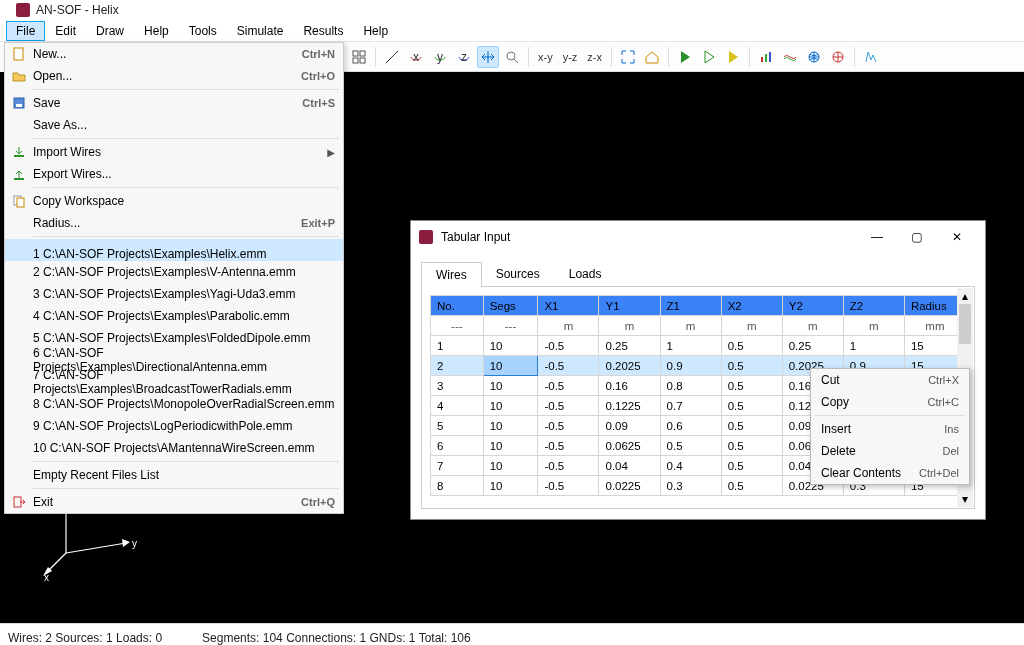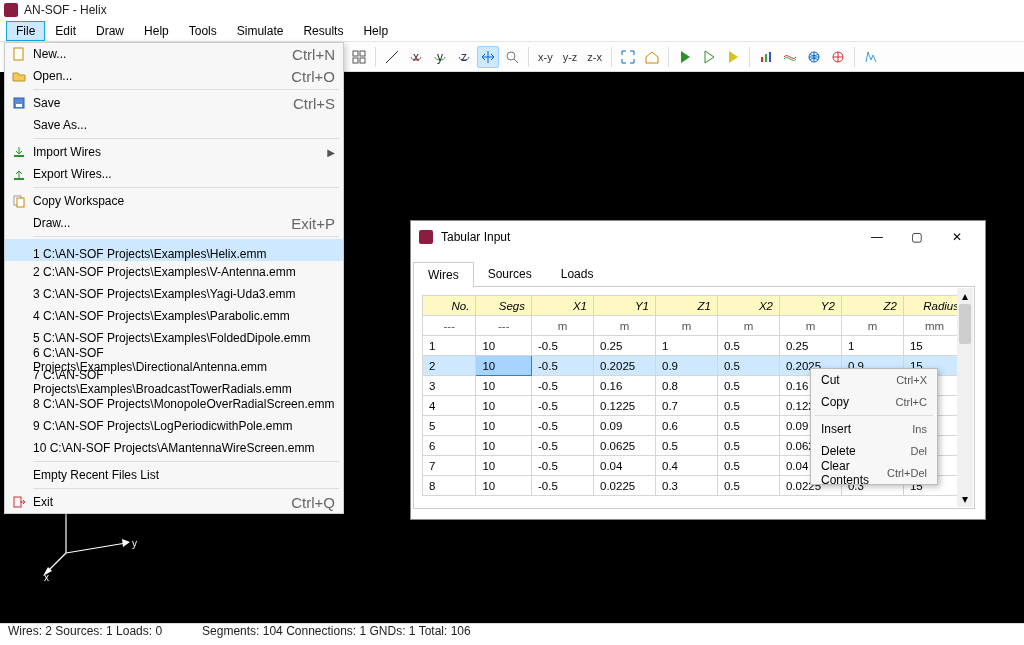--- a/index.html
+++ b/index.html
@@ -1,18 +1,18 @@
 <!DOCTYPE html>
 <html><head>
 <meta charset="utf-8">
 <style>
   * { box-sizing: border-box; font-family: "Segoe UI", Tahoma, sans-serif; font-size: 12px; margin: 0; padding: 0; }
   body { width: 1024px; height: 645px; overflow: hidden; background: #fff; position: relative; }
 
-  .titlebar { height: 20px; display: flex; align-items: center; padding: 0 4px; background: #fff; }
+  .titlebar { height: 20px; display: flex; align-items: center; padding: 0 16px; background: #fff; }
   .titlebar .app-icon { width: 14px; height: 14px; background: #8b1e3f; border-radius: 2px; margin-right: 6px; display:inline-block;}
   .titlebar span { color: #222; }
 
   .menubar { height: 22px; display: flex; align-items: center; padding: 0 6px; border-bottom: 1px solid #e5e5e5; }
   .menubar .mitem { padding: 3px 10px; cursor: default; }
   .menubar .mitem.open { background: #cde8ff; border:1px solid #0ea5e9; padding:2px 9px;}
 
   .toolbar { height: 30px; display: flex; align-items: center; padding: 2px 4px; background: #fdfdfd; border-bottom: 1px solid #ddd; gap:2px;}
   .tbtn { width: 22px; height: 22px; display:flex; align-items:center; justify-content:center; border-radius:2px;}
   .tbtn svg { width:16px;height:16px; }
@@ -21,63 +21,63 @@
   .tbtn.active { background:#cde8ff; border:1px solid #99d1ff; }
 
   .canvas-area { position:absolute; top:72px; left:0; right:0; bottom:22px; background:#000; }
 
   
   .dropdown { position:absolute; top:42px; left:4px; width:340px; background:#f7f7f7; border:1px solid #ccc; box-shadow:2px 2px 6px rgba(0,0,0,0.2); z-index:50;}
   .dropdown .row { display:flex; align-items:center; height:22px; padding:0 8px 0 4px; }
   .dropdown .row.hl { background:#cde8ff;align-items:flex-end; }
   .dropdown .row .icon { width:20px; display:flex; justify-content:center; }
   .dropdown .row .lbl { flex:1; padding-left:4px;}
-  .dropdown .row .shortcut { color:#666; font-size:15px;}
+  .dropdown .row .shortcut { color:#666; font-size:11px;font-weight:bold;}
   .dropdown .row .arrow { color:#555; font-size:10px;}
   .dropdown hr { border:none; border-top:1px solid #ddd; margin:2px 4px 2px 28px; }
 
   
   .dialog { position:absolute; top:220px; left:410px; width:576px; height:300px; background:#fff; border:1px solid #888; box-shadow:3px 3px 12px rgba(0,0,0,0.4); z-index:40; display:flex; flex-direction:column;}
   .dialog .titlebar2 { height:28px; display:flex; align-items:center; padding:16px 8px; }
   .dialog .titlebar2 .dicon { width:14px;height:14px;background:#8b1e3f;border-radius:2px;margin-right:8px;}
   .dialog .titlebar2 .spacer{flex:1;}
   .dialog .titlebar2 .wbtn{ width:40px; height:24px; display:flex;align-items:center;justify-content:center;}
-  .dialog .body { flex:1; padding:8px 10px 10px 2px; display:flex; flex-direction:column; }
+  .dialog .body { flex:1; padding:8px 10px 10px 10px; display:flex; flex-direction:column; }
 
   .tabs { display:flex; border-bottom:1px solid #ccc; }
   .tab { padding:5px 14px; border:1px solid #ccc; border-bottom:none; background:#f4f4f4; margin-right:-1px; cursor:default;}
   .tab.active { background:#fff; position:relative; top:1px;}
   .tab:not(.active){border-top-color:transparent; border-left-color:transparent; border-right-color:transparent; background:transparent;}
   .tab.active{z-index:2;}
 
   .tabcontent { flex:1; border:1px solid #ccc; border-top:none; padding:8px; overflow:hidden; position:relative;}
 
   .grid { width:100%; border-collapse:collapse; table-layout:fixed; }
   .grid th, .grid td { border:1px solid #d6d6d6; padding:3px 6px; text-align:left; height:20px; font-size:11.5px;}
-  .grid th { background:#fef9c3; font-weight:normal; text-align:right;font-style:italic;}
+  .grid th { background:#3b82f6; font-weight:normal; text-align:left;}
   .grid .unitrow td { text-align:center; color:#555;}
   .grid tr.selrow td { background:#cde8ff; }
   .grid tr.selrow td.selcell { background:#a6d4ff; border:1px solid #2c7fd6;}
   .grid col.cno{width:50px;} .grid col.cseg{width:52px;}
   .grid col.cx{width:58px;}
 
   .vscroll { position:absolute; right:1px; top:1px; bottom:1px; width:16px; background:#f0f0f0; display:flex; flex-direction:column;}
   .vscroll .sbtn{height:16px;display:flex;align-items:center;justify-content:center;}
   .vscroll .track{flex:1; position:relative;}
   .vscroll .thumb{position:absolute;left:2px;right:2px;top:0;height:40px;background:#cdcdcd;border-radius:2px;}
 
   
-  .ctxmenu { position:absolute; top:368px; left:810px; width:128px; background:#f7f7f7; border:1px solid #bbb; box-shadow:2px 2px 6px rgba(0,0,0,0.25); z-index:60;}
+  .ctxmenu { position:absolute; top:368px; left:810px; width:160px; background:#f7f7f7; border:1px solid #bbb; box-shadow:2px 2px 6px rgba(0,0,0,0.25); z-index:60;}
   .ctxmenu .crow{display:flex;align-items:center;height:22px;padding:0 10px;}
   .ctxmenu .crow .clbl{flex:1;}
   .ctxmenu .crow .csc{color:#555;font-size:11px;}
   .ctxmenu hr{border:none;border-top:1px solid #ddd;margin:2px 4px;}
 
   
-  .statusbar { position:absolute; bottom:0; left:0; right:0; height:22px; background:#fff; border-top:1px solid #ddd; display:flex; align-items:flex-start; padding:0 8px; gap:40px; font-size:11.5px; color:#222;}
+  .statusbar { position:absolute; bottom:0; left:0; right:0; height:22px; background:#fff; border-top:1px solid #ddd; display:flex; align-items:flex-end; padding:0 8px; gap:40px; font-size:11.5px; color:#222;}
 
   
   .gizmo { position:absolute; left:36px; bottom:40px; width:110px; height:110px; z-index:30;}
   .gizmo line{stroke:#fff;stroke-width:1.2;}
   .gizmo text{fill:#fff;font-size:10px;}
 </style>
 </head>
 <body>
 
 <div class="titlebar">
@@ -278,21 +278,21 @@
     <span class="icon">
         <svg width="14" height="14">
           <rect x="2" y="2" width="7" height="9" fill="#fff" stroke="#999"></rect>
           <rect x="5" y="4" width="7" height="9" fill="#fff" stroke="#c80"></rect>
         </svg>
       </span>
     <span class="lbl">Copy Workspace</span>
   </div>
   <div class="row">
       <span class="icon"></span>
-      <span class="lbl">Draw...</span>
+      <span class="lbl">Radius...</span>
       <span class="shortcut">Exit+P</span>
     </div>
   <hr>
   <div class="row hl">
       <span class="icon"></span>
       <span class="lbl">1 C:\AN-SOF Projects\Examples\Helix.emm</span>
     </div>
   <div class="row">
       <span class="icon"></span>
       <span class="lbl">2 C:\AN-SOF Projects\Examples\V-Antenna.emm</span>

